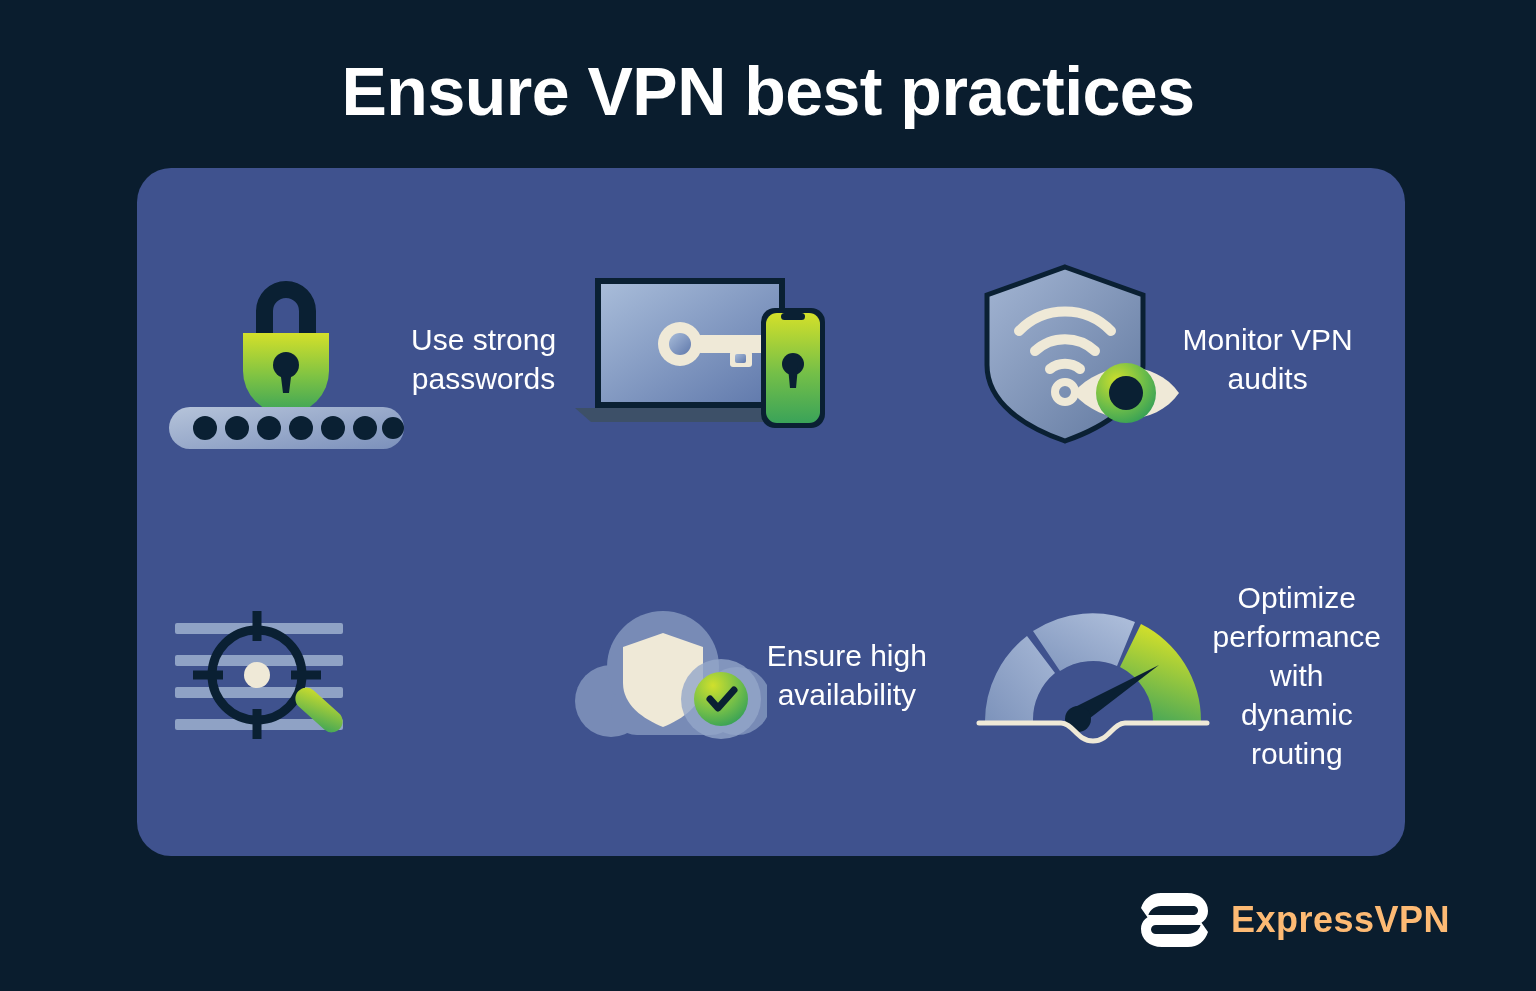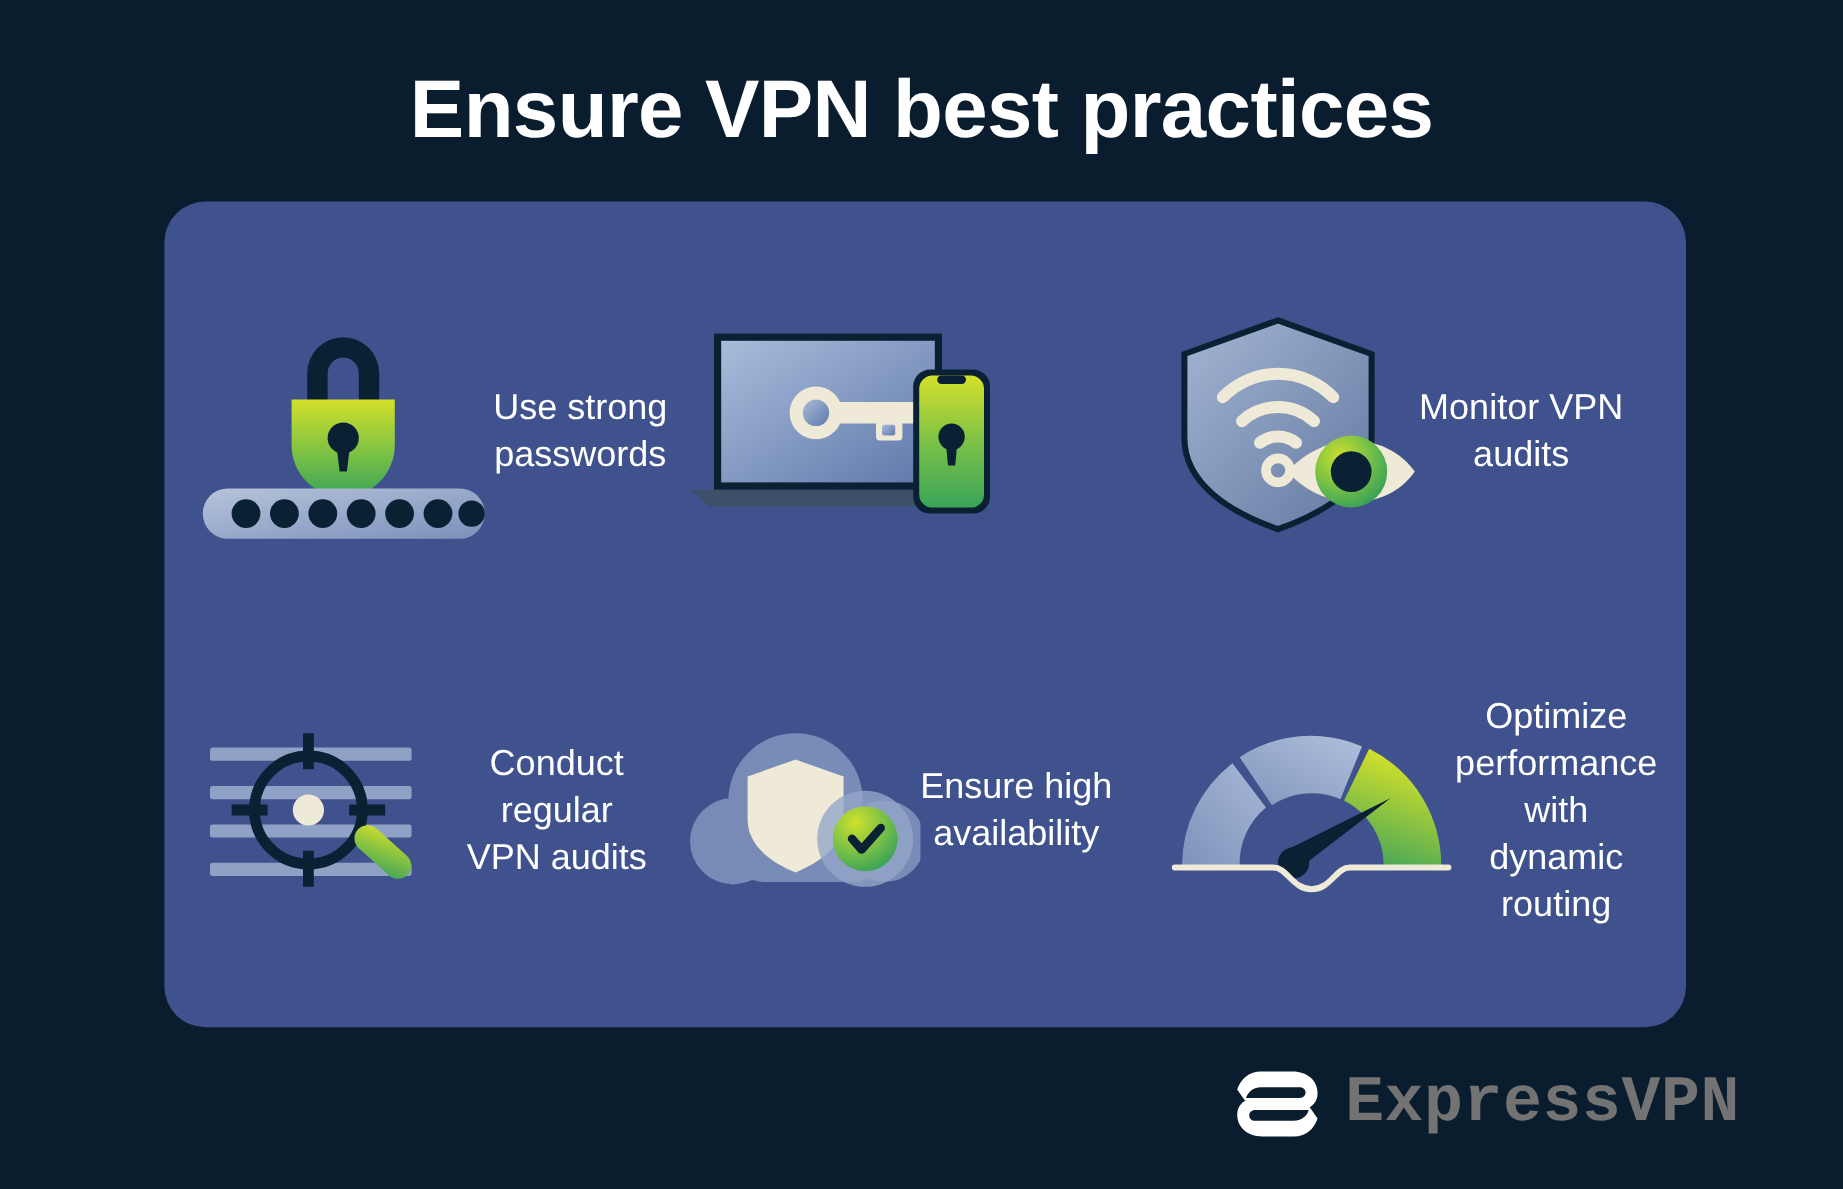--- a/index.html
+++ b/index.html
@@ -56,23 +56,23 @@
     white-space:pre-line;
   }
   #logo {
     position:absolute;
     right:86px; bottom:40px;
     display:flex;
     align-items:center;
     gap:18px;
   }
   #logo-text {
-    color:#737373;
-    font-family:Liberation Mono, monospace;
-    font-size:54px;
+    color:#fdba74;
+    font-family:Liberation Sans, sans-serif;
+    font-size:36px;
     font-weight:bold;
     letter-spacing:0.5px;
     line-height:1;
   }
 </style>
 </head>
 <body>
 
 <h1 id="page-title">Ensure VPN best practices</h1>
 
@@ -209,22 +209,20 @@
             <line x1="96" y1="14" x2="96" y2="44"></line>
             <line x1="96" y1="112" x2="96" y2="142"></line>
             <line x1="32" y1="78" x2="62" y2="78"></line>
             <line x1="130" y1="78" x2="160" y2="78"></line>
           </g>
           <circle cx="96" cy="78" r="13" fill="#efe9d7"></circle>
 
           <rect x="130" y="102" width="56" height="22" rx="11" fill="url(#handleGrad)" transform="rotate(42 158 113)"></rect>
         </svg>
       </div>
-      <div class="cell-label">Conduct regular
-VPN audits</div>
     </div>
 
     <div class="cell row2">
       <div class="icon-wrap">
         <svg width="200" height="150" viewBox="0 0 200 150">
           <defs>
             <radialGradient id="checkGrad" cx="35%" cy="25%" r="85%">
               <stop offset="0%" stop-color="#d0e02c"></stop>
               <stop offset="60%" stop-color="#6fbd4a"></stop>
               <stop offset="100%" stop-color="#2f9c58"></stop>

